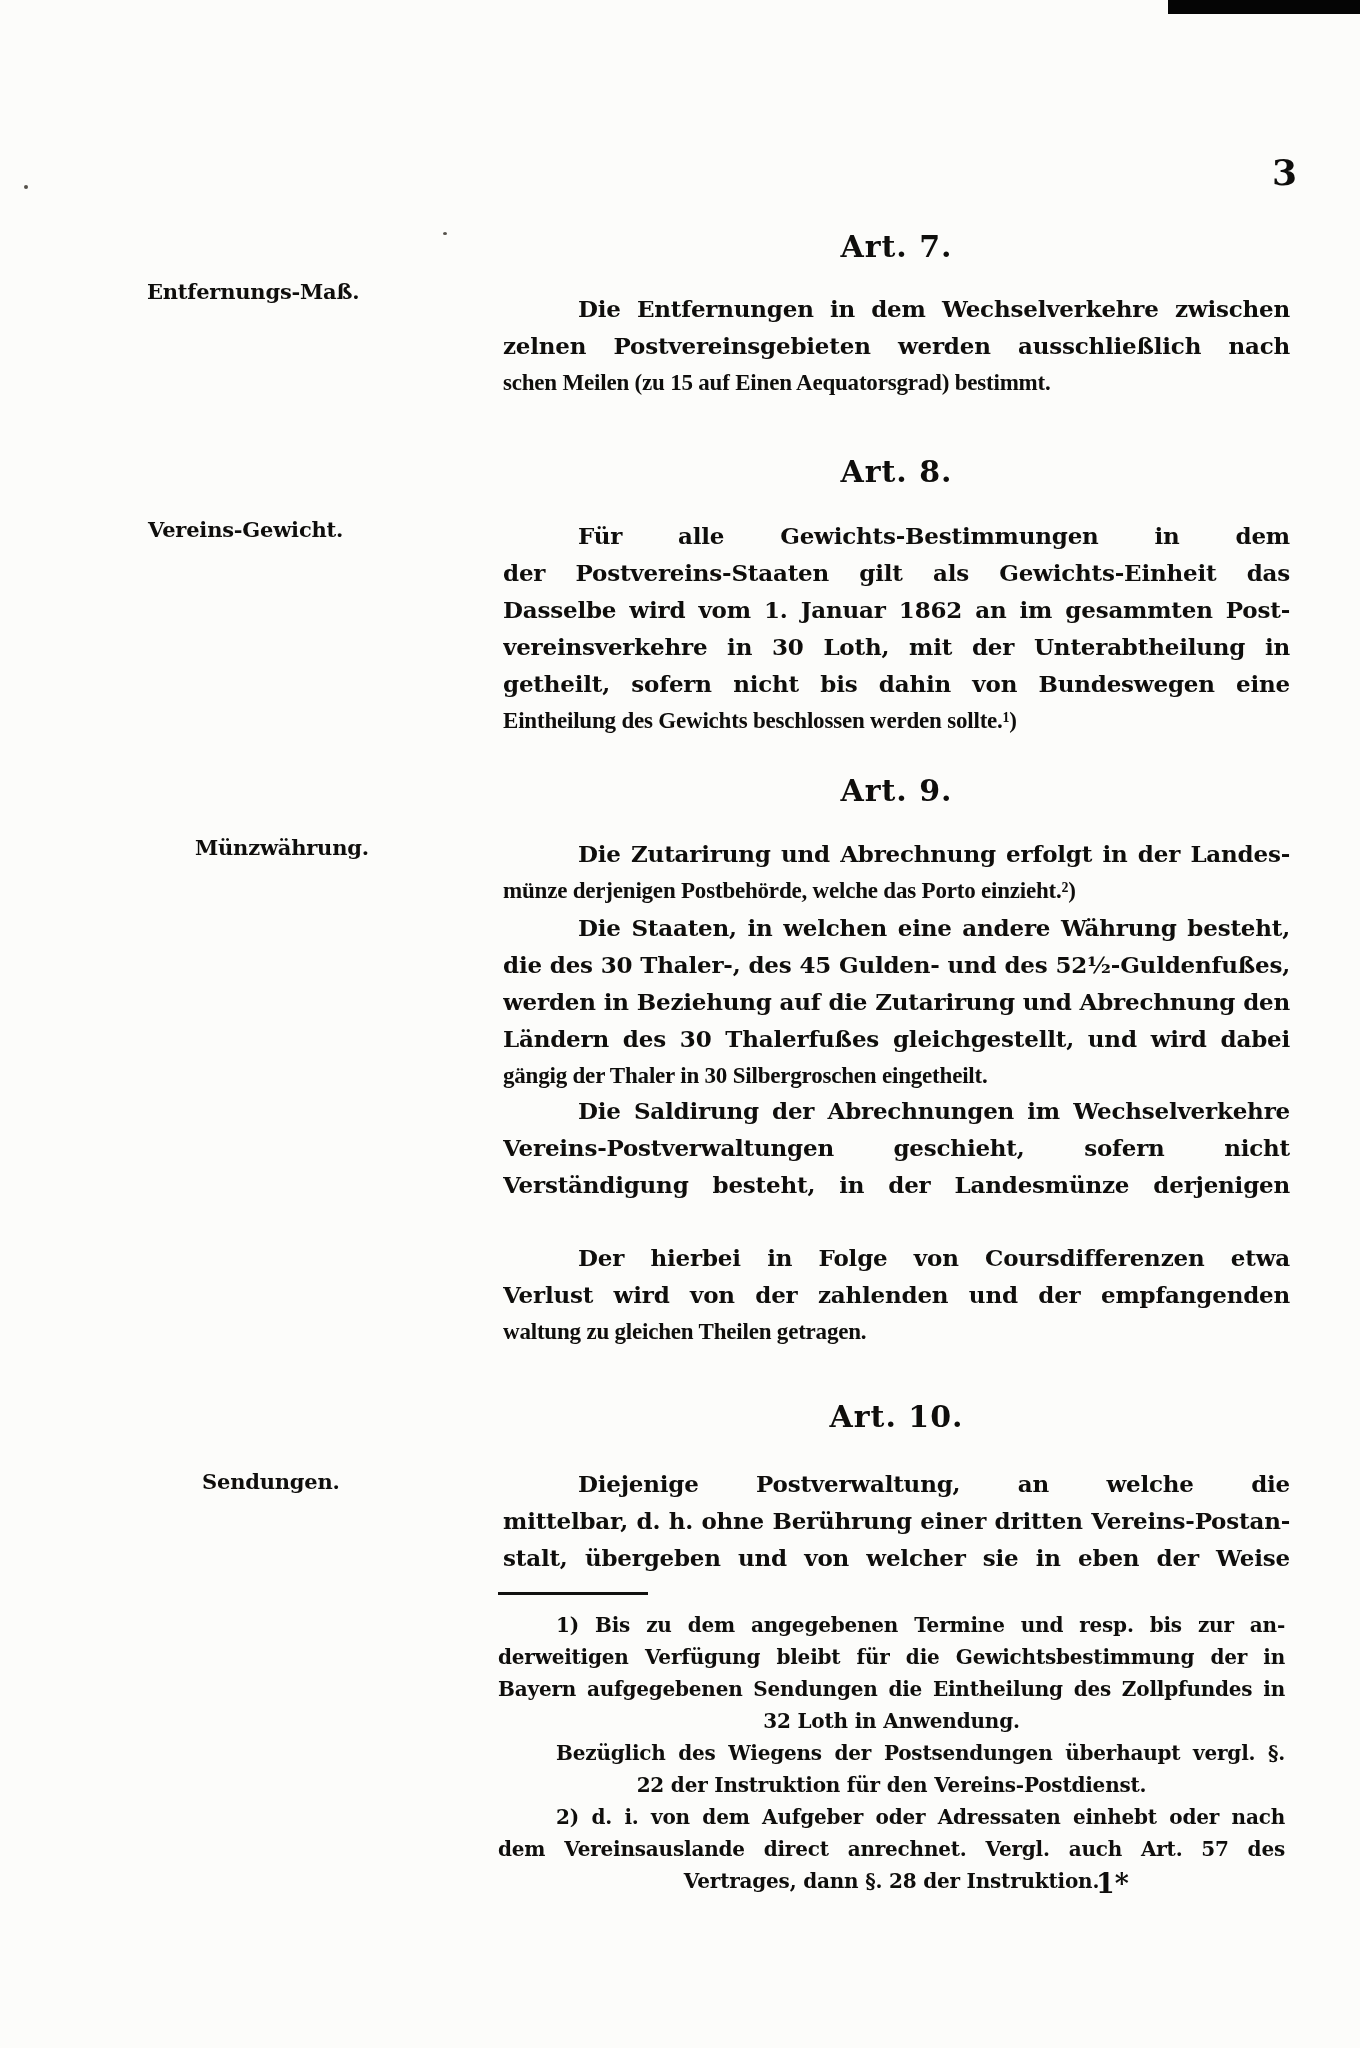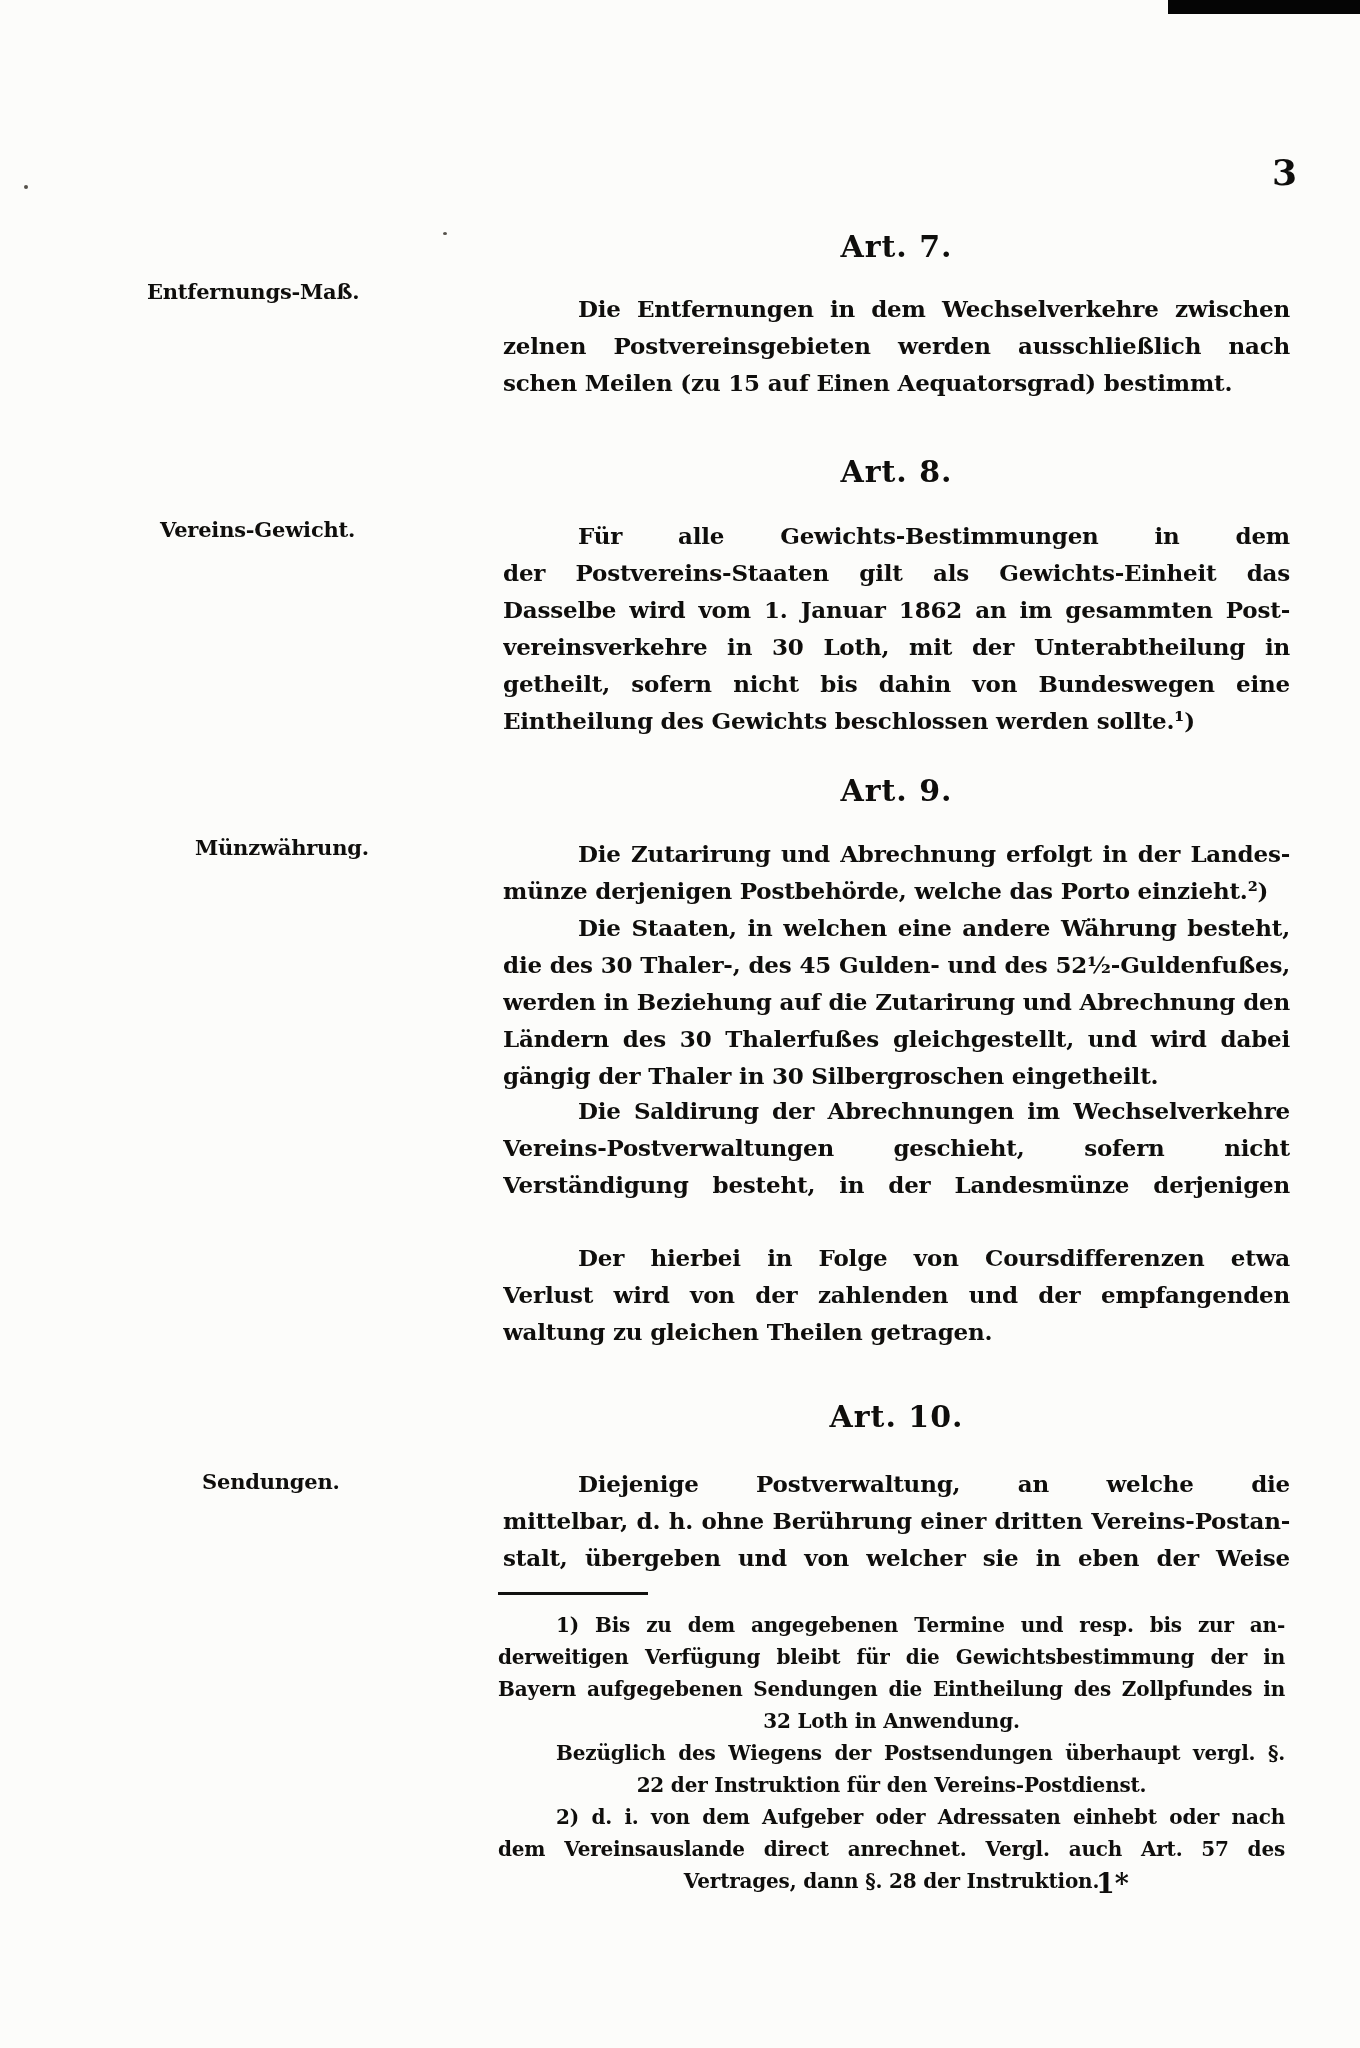--- a/index.html
+++ b/index.html
@@ -32,21 +32,21 @@
   }
   .para{
     position:absolute;left:503px;width:787px;
     font-size:23px;letter-spacing:-0.2px;
   }
   .bl{ 
     height:37px;line-height:37px;overflow:hidden;
     text-align:justify;
   }
   .bl::after{content:"";display:inline-block;width:100%;height:0;}
-  .bl.last{text-align:left;}
+  .bl.last{text-align:left;font-family:Liberation Serif, serif;}
   .bl.last::after{content:none;}
   .indent{text-indent:75px;}
   .footnote{
     position:absolute;left:498px;width:787px;
     font-size:20px;letter-spacing:-0.2px;
   }
   .fl{ 
     height:32px;line-height:32px;overflow:hidden;text-align:justify;
   }
   .fl::after{content:"";display:inline-block;width:100%;height:0;}
@@ -74,21 +74,21 @@
 
   <div class="art-heading" style="top:227px">Art. 7.</div>
   <div class="margin-note" style="left:147px;top:278px">Entfernungs-Maß.</div>
   <div class="para" style="top:290px">
     <div class="bl indent">Die Entfernungen in dem Wechselverkehre zwischen den ein-</div>
     <div class="bl">zelnen Postvereinsgebieten werden ausschließlich nach geographi-</div>
     <div class="bl last">schen Meilen (zu 15 auf Einen Aequatorsgrad) bestimmt.</div>
   </div>
 
   <div class="art-heading" style="top:452px">Art. 8.</div>
-  <div class="margin-note" style="left:160px;top:516px">Vereins-Gewicht.</div>
+  <div class="margin-note" style="left:148px;top:516px">Vereins-Gewicht.</div>
   <div class="para" style="top:517px">
     <div class="bl indent">Für alle Gewichts-Bestimmungen in dem Wechselverkehre</div>
     <div class="bl">der Postvereins-Staaten gilt als Gewichts-Einheit das Zollpfund.</div>
     <div class="bl">Dasselbe wird vom 1. Januar 1862 an im gesammten Post-</div>
     <div class="bl">vereinsverkehre in 30 Loth, mit der Unterabtheilung in Zehntel,</div>
     <div class="bl">getheilt, sofern nicht bis dahin von Bundeswegen eine andere</div>
     <div class="bl last">Eintheilung des Gewichts beschlossen werden sollte.¹)</div>
   </div>
 
   <div class="art-heading" style="top:771px">Art. 9.</div>

